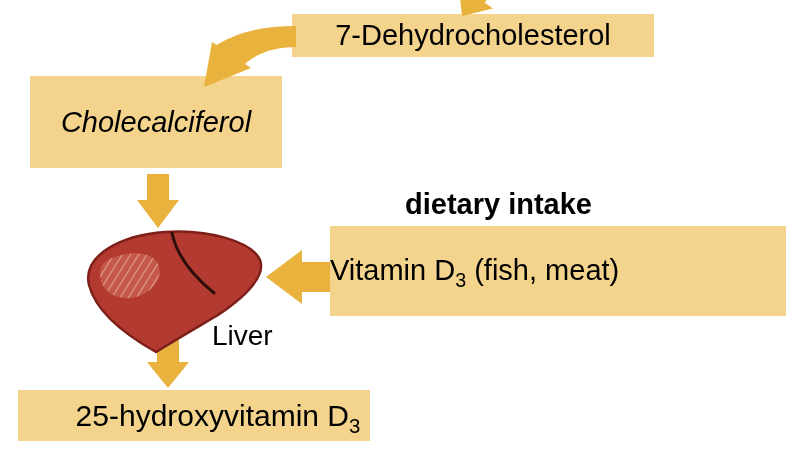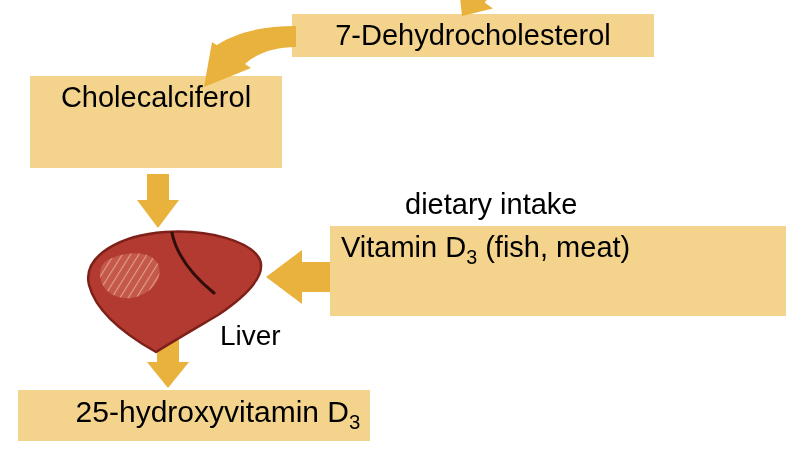--- a/index.html
+++ b/index.html
@@ -10,36 +10,36 @@
     font-family: "Liberation Sans", sans-serif;
     color: var(--text, #000);
     overflow: hidden;
   }
   #canvas { position: relative; width: 800px; height: 460px; }
 
   .box {
     position: absolute;
     background: var(--box_bg, #f4d48c);
     display: flex; flex-direction: column;
-    justify-content: flex-start; align-items: center;
+    justify-content: center; align-items: center;
     font-size: 29px; line-height: 1.45;
     white-space: nowrap;
   }
   #box-dehydro { left: 292px; top: 14px;  width: 362px; height: 43px; }
-  #box-chole   { left: 30px;  top: 76px;  width: 252px; height: 92px; }
+  #box-chole   { left: 30px;  top: 76px;  width: 252px; height: 92px; font-style: italic; }
   #box-dietary { left: 330px; top: 226px; width: 456px; height: 90px;
-                 align-items: flex-start; padding-left: 11px; line-height: 1.5; }
+                 align-items: flex-start; padding-left: 0; line-height: 1.5; }
   #box-hydroxy { left: 18px;  top: 390px; width: 352px; height: 51px; font-size: 30px; padding-left: 48px; }
 
   #dietary-heading {
     position: absolute; left: 405px; top: 188px;
-    font-size: 29px; font-weight: normal; white-space: nowrap;
+    font-size: 29px; font-weight: bold; white-space: nowrap;
   }
   #liver-label {
-    position: absolute; left: 220px; top: 320px;
+    position: absolute; left: 212px; top: 320px;
     font-size: 28px; white-space: nowrap;
   }
 
   sub { font-size: 68%; line-height: 0; }
 
   #gfx { position: absolute; left: 0; top: 0; pointer-events: none; }
   .arrow-shape { fill: var(--arrow, #e9b23c); }
 </style>
 </head>
 <body>

